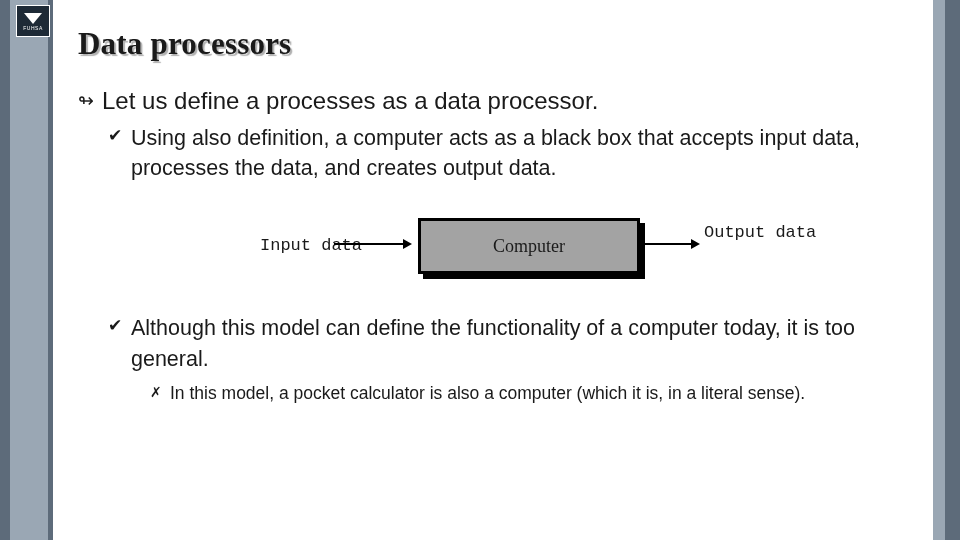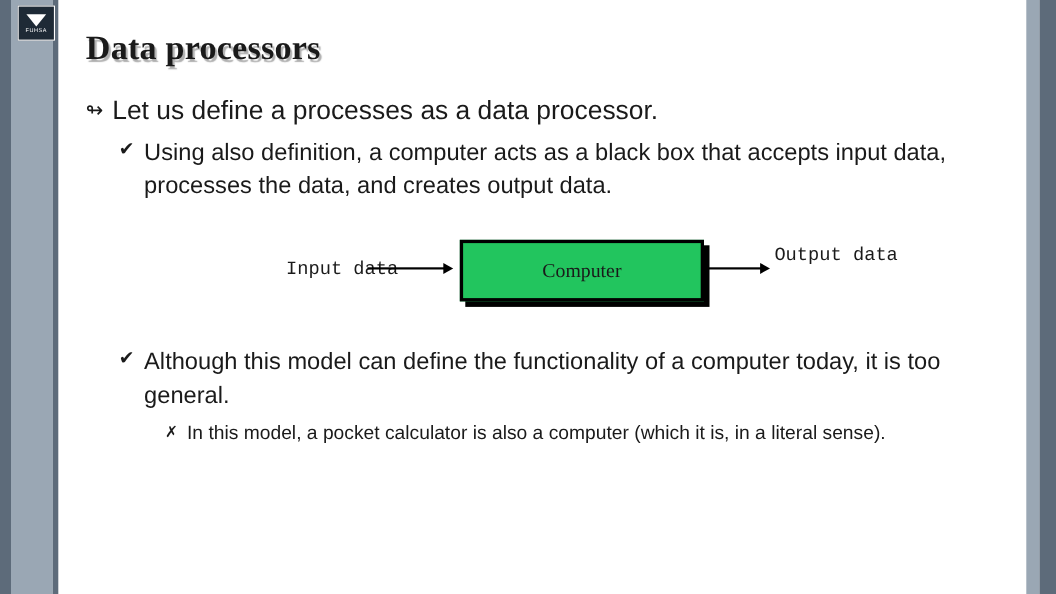--- a/index.html
+++ b/index.html
@@ -179,21 +179,21 @@
     left: 466px;
     top: 5px;
   }
   .fig-box {
     position: absolute;
     left: 180px;
     top: 0px;
     width: 216px;
     height: 50px;
     border: 3px solid #000000;
-    background: #22c55e;
+    background: #a3a3a3;
     box-shadow: 5px 5px 0 0 #000000;
     display: flex;
     align-items: center;
     justify-content: center;
   }
   .fig-box span {
     font-family: "Liberation Serif", serif;
     font-size: 18px;
     color: #1a1a1a;
   }

